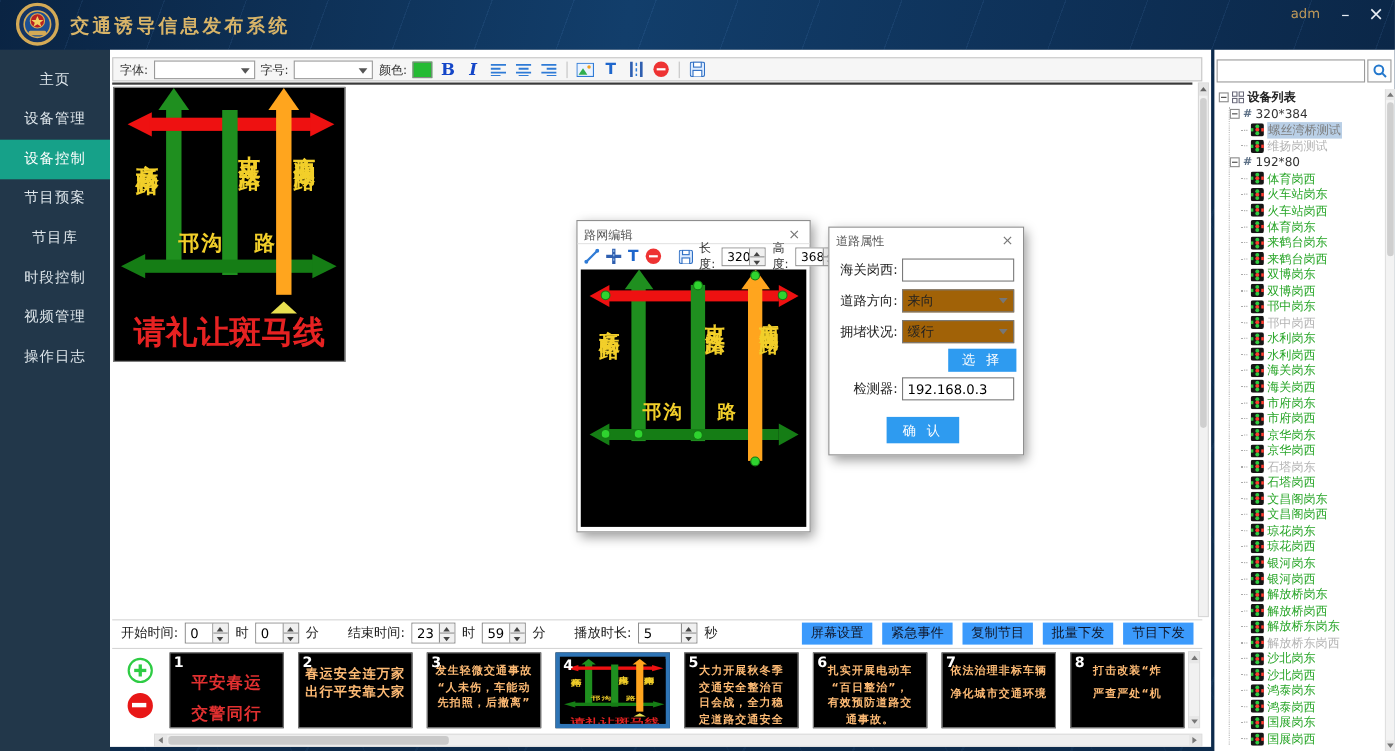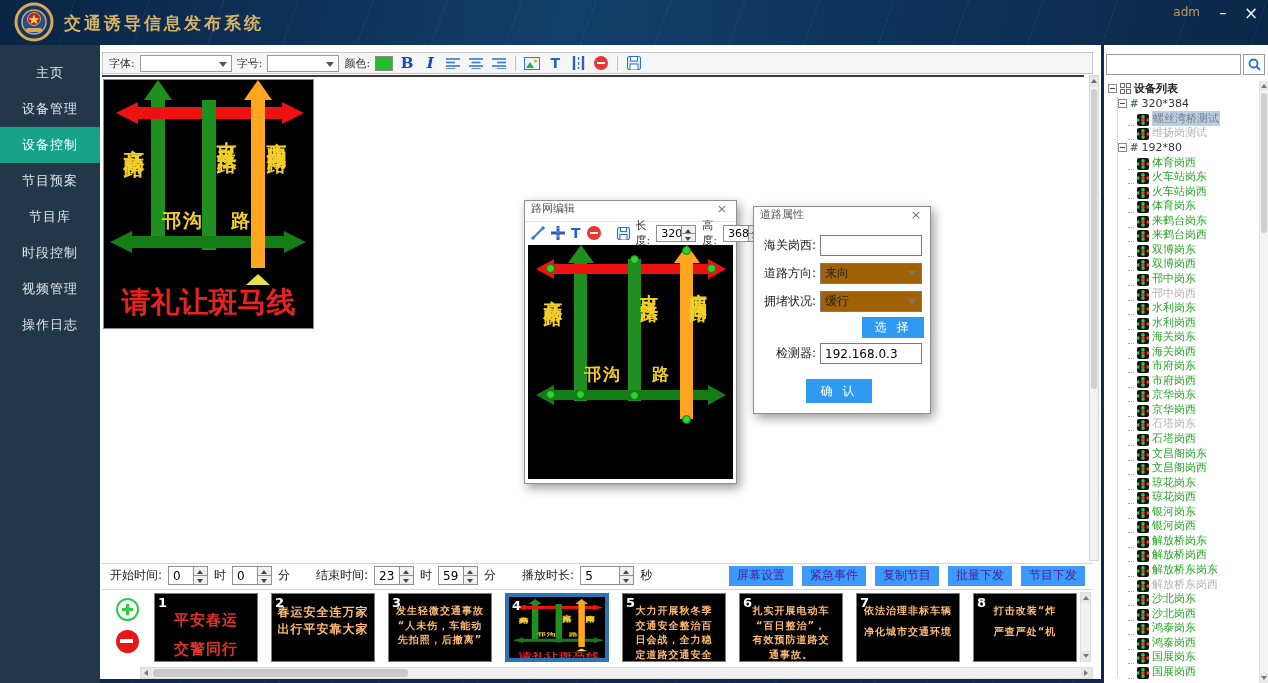--- a/index.html
+++ b/index.html
@@ -58,21 +58,21 @@
 .sp{display:inline-flex;border:1px solid #8f8f8f;background:#fff;height:19px}
 .sp input{width:24px;border:0;font-size:12px;padding-left:4px;outline:none;font-family:inherit}
 .sp.wide input{width:38px}
 .ars{width:14px;display:flex;flex-direction:column;border-left:1px solid #8f8f8f}
 .ars i{flex:1;position:relative;background:#f0f0f0}
 .ars i+i{border-top:1px solid #8f8f8f}
 .ars i::after{content:"";position:absolute;left:3px;top:3px;border-left:3px solid transparent;border-right:3px solid transparent}
 .ars i.up::after{border-bottom:4px solid #444}
 .ars i.dn::after{border-top:4px solid #444}
 .act-group{margin-left:auto;display:flex;gap:9px}
-.act-btn{min-width:62px;height:20px;background:#3b9afc;color:#4c1d95;border:0;font-size:12px;padding:0 8px;cursor:default;font-family:Liberation Sans, sans-serif}
+.act-btn{min-width:62px;height:20px;background:#3b9afc;color:#0f172a;border:0;font-size:12px;padding:0 8px;cursor:default;font-family:Liberation Sans, sans-serif}
 
 .playlist{position:absolute;left:2px;top:544px;right:8px;height:76px;background:#fff;border-top:1px solid #d5d5d5}
 .pm-btn{position:absolute;left:14px;width:23px;height:23px;border-radius:50%}
 .plus{top:8px;border:2px solid #2ecc44;background:#fff}
 .plus::before,.plus::after{content:"";position:absolute;background:#2ecc44}
 .plus::before{left:4px;top:8px;width:11px;height:3px}
 .plus::after{left:8px;top:4px;width:3px;height:11px}
 .minus{top:40px;background:#e81717}
 .minus::before{content:"";position:absolute;left:4px;top:9px;width:13px;height:4px;background:#fff}
 .thumb-strip{position:absolute;left:52px;top:3px;right:16px;height:72px;display:flex;gap:13px;overflow:hidden}
@@ -90,21 +90,21 @@
 .pl-vscroll .bu{top:0}.pl-vscroll .bu::after{top:3px;border-bottom:4px solid #777}
 .pl-vscroll .bd{bottom:0}.pl-vscroll .bd::after{top:3px;border-top:4px solid #777}
 .hscroll{position:absolute;left:40px;top:622px;right:8px;height:12px;background:#efefef;border:1px solid #ddd}
 .hscroll .b{position:absolute;top:0;width:11px;height:10px;background:#e7e7e7}
 .hscroll .b::after{content:"";position:absolute;top:2px;border-top:3px solid transparent;border-bottom:3px solid transparent}
 .hscroll .bl{left:0}.hscroll .bl::after{left:3px;border-right:4px solid #777}
 .hscroll .br{right:0}.hscroll .br::after{left:3px;border-left:4px solid #777}
 .hscroll .hth{position:absolute;left:12px;top:1px;width:255px;height:8px;background:#cacaca;border-radius:3px}
 
 .dlg{position:absolute;background:#fff;border:1px solid #8f8f8f;box-shadow:3px 4px 10px rgba(0,0,0,.4);z-index:40}
-.dlg-title{height:20px;display:flex;align-items:flex-start;padding:0 6px;font-size:11px;color:#555}
+.dlg-title{height:20px;display:flex;align-items:flex-end;padding:0 6px;font-size:11px;color:#555}
 .dlg-x{margin-left:auto;color:#777;font-size:13px;width:16px;text-align:center}
 #dlg-net{left:524px;top:200px;width:213px;height:284px}
 .net-tb{height:23px;border-top:1px solid #e3e3e3;display:flex;align-items:center;gap:6px;padding:0 6px;font-size:11px;color:#333}
 .net-canvas{position:relative;background:#000;margin:1px 3px;height:234px;overflow:hidden}
 .handle{position:absolute;width:9px;height:9px;border-radius:50%;background:#2fd32f;border:1px solid #147a14;z-index:9}
 .sp.mini input{width:24px;font-size:11px}
 .sp.mini{height:17px}
 #dlg-props{left:753px;top:206px;width:178px;height:208px}
 .prow{position:absolute;display:flex;align-items:center;font-size:12px;color:#222}
 .plabel{width:64px;text-align:right;padding-right:4px}
@@ -114,21 +114,21 @@
 .pbtn{background:#2e9bf0;color:#fff;border:0;font-size:12px;height:21px;cursor:default;font-family:inherit;letter-spacing:3px}
 
 .rpanel{position:absolute;left:1104px;top:45px;width:164px;height:638px;background:#fff;z-index:15}
 .search-input{position:absolute;left:2px;top:9px;width:135px;height:21px;border:1px solid #9a9a9a;outline:none;font-size:12px;padding:0 4px}
 .search-btn{position:absolute;left:139px;top:9px;width:22px;height:21px;background:#fdfdfd;border:1px solid #9a9a9a;display:flex;align-items:center;justify-content:center}
 .tree{position:absolute;left:0;top:36px;right:10px;bottom:0;font-size:11px;color:#333;overflow:hidden;padding-left:4px}
 .tree::before{content:"";position:absolute;left:13px;top:16px;bottom:6px;border-left:1px dotted #b8b8b8}
 .t-root{display:flex;align-items:center;gap:3px;height:15px;font-weight:bold;color:#222;position:relative;z-index:2}
 .t-group{display:flex;align-items:center;gap:3px;height:15px;margin-left:10px;position:relative;z-index:2}
 .ghash{color:#5a6e84;font-weight:bold;font-size:10px}
-.t-item{display:flex;align-items:flex-end;gap:3px;height:14.55px;margin-left:20px;position:relative;z-index:2}
+.t-item{display:flex;align-items:center;gap:3px;height:14.55px;margin-left:20px;position:relative;z-index:2}
 .dash{width:6px;border-top:1px dotted #aaa}
 .dlbl{white-space:nowrap}
 .dlbl.online{color:#27a527}
 .dlbl.offline{color:#b3b3b3}
 .dlbl.selected{background:#b9cfe6;color:#7c7c7c;padding:0 1px}
 .exp{width:9px;height:9px;border:1px solid #8a8a8a;background:linear-gradient(#444,#444) center/5px 1px no-repeat #fff;flex:none}
 .rscroll{position:absolute;right:0;top:36px;bottom:0;width:9px;background:#f3f3f3;border-left:1px solid #e0e0e0}
 .rscroll .b{position:absolute;left:0;width:8px;height:10px;background:#e9e9e9}
 .rscroll .bu{top:0}.rscroll .bu::after{content:"";position:absolute;left:1px;top:3px;border-left:3px solid transparent;border-right:3px solid transparent;border-bottom:4px solid #777}
 .rscroll .bd{bottom:0}.rscroll .bd::after{content:"";position:absolute;left:1px;top:3px;border-left:3px solid transparent;border-right:3px solid transparent;border-top:4px solid #777}

